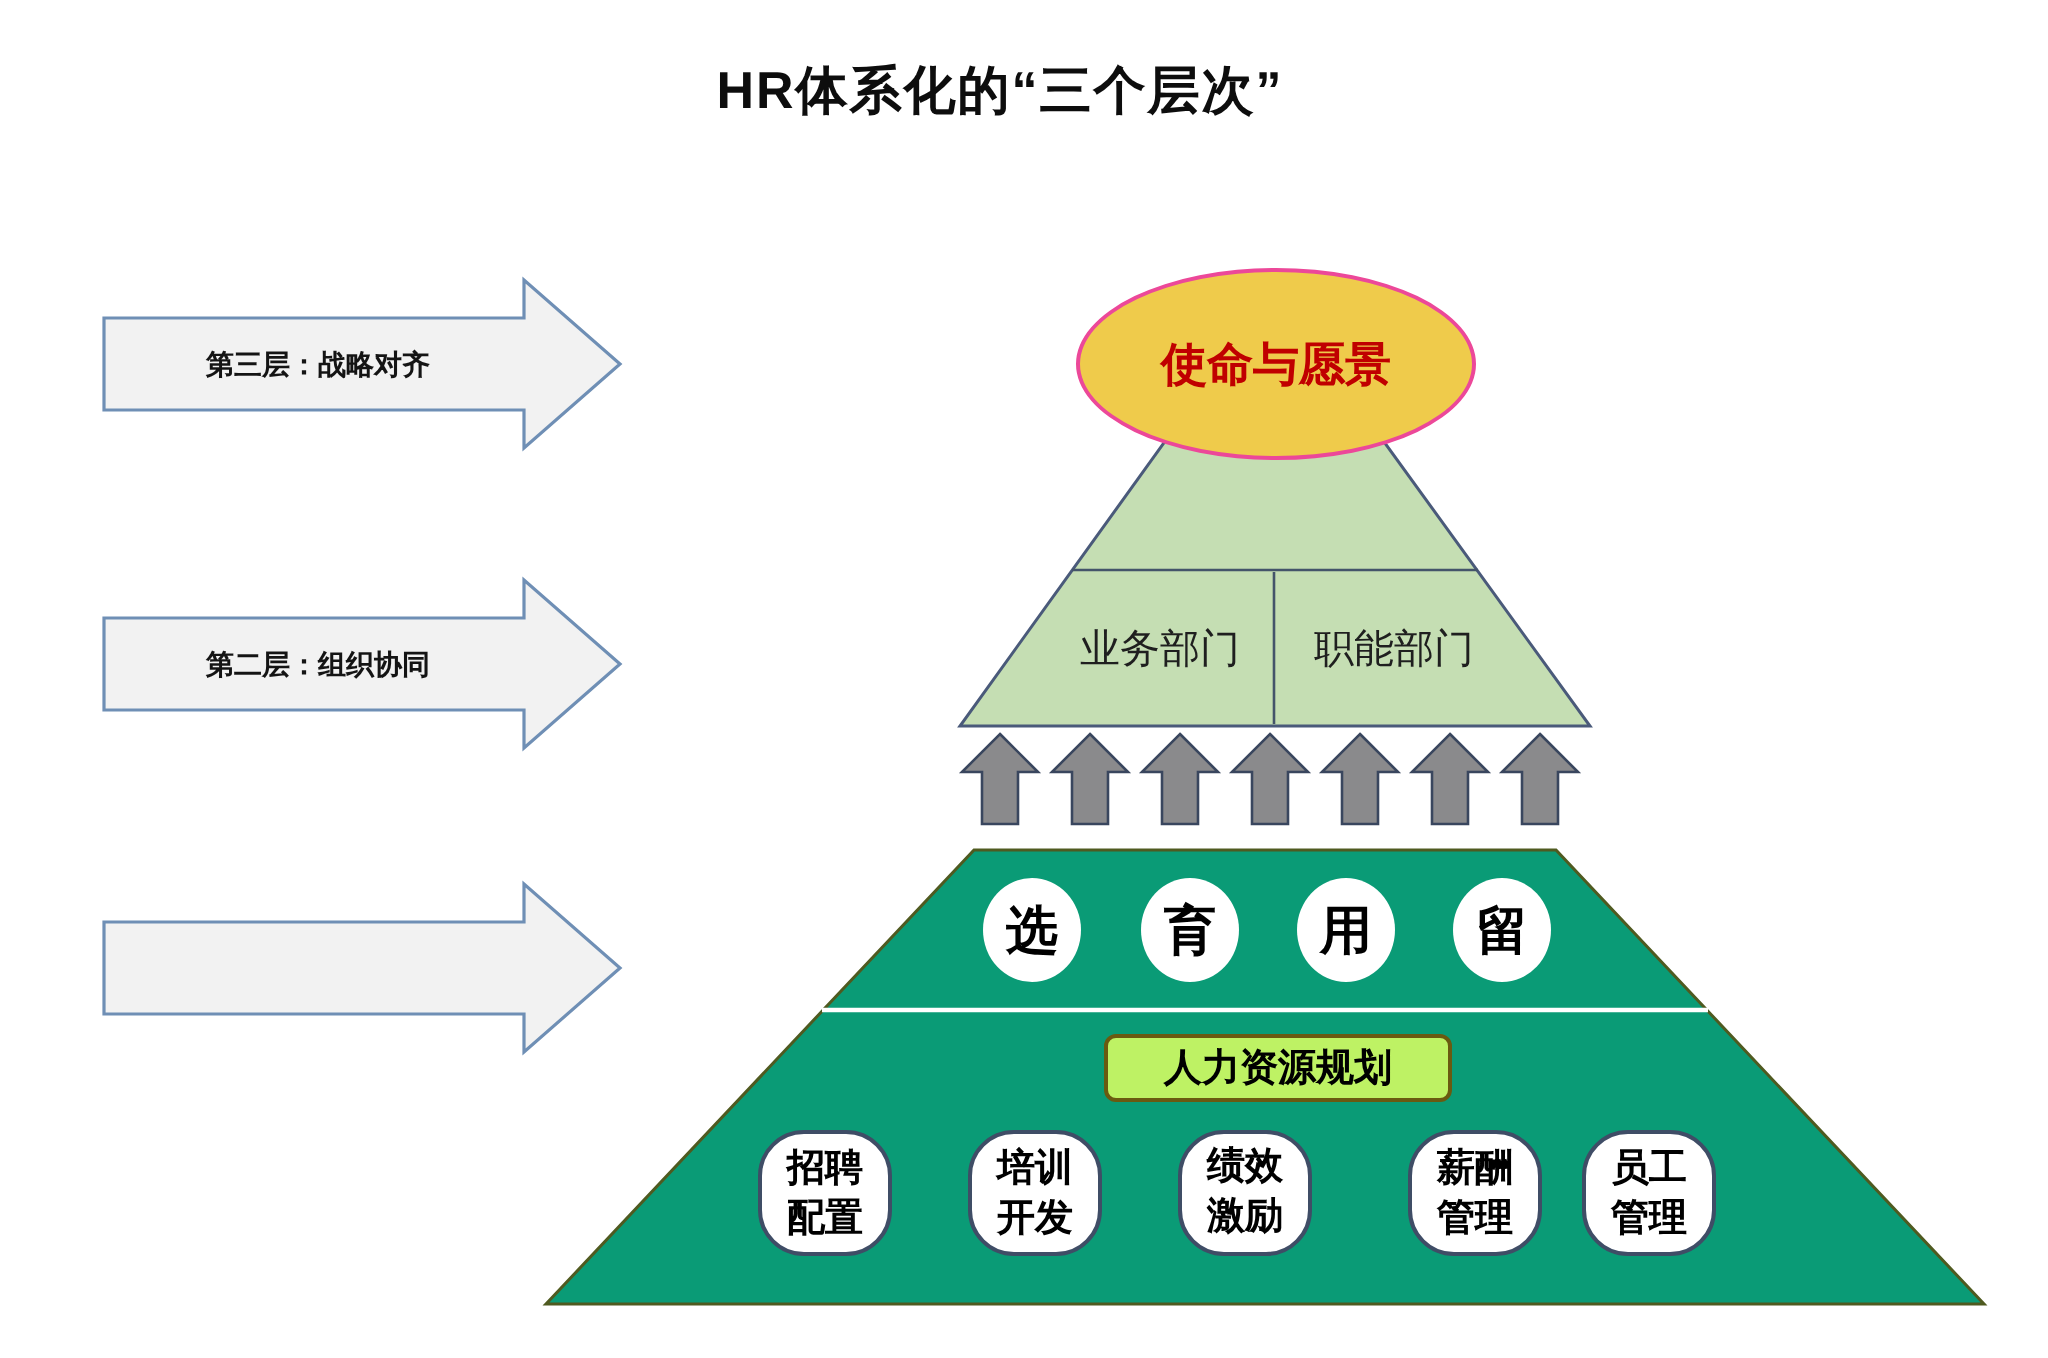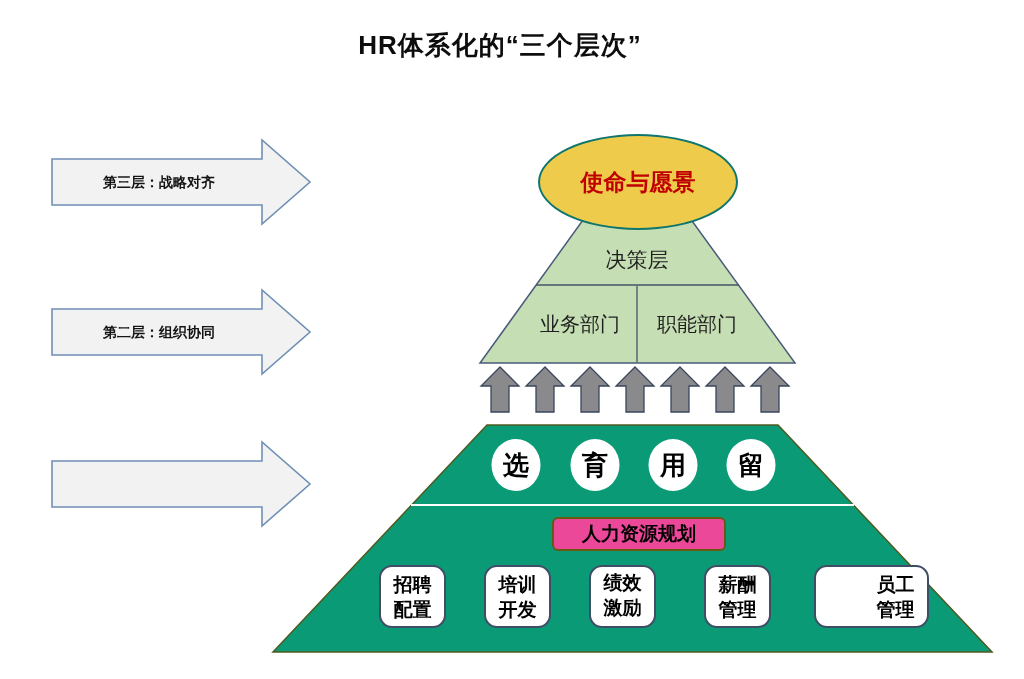--- a/index.html
+++ b/index.html
@@ -12,45 +12,45 @@
     left:0;top:28px;width:1000px;text-align:center;
     font-size:26px;font-weight:bold;color:#0d0d0d;letter-spacing:1px;
   }
   svg.shapes{position:absolute;left:0;top:0;}
   .lvl-label{
     width:206px;text-align:center;font-size:14px;font-weight:bold;color:#141414;
     line-height:28px;
   }
   .mission{
     left:538px;top:134px;width:196px;height:92px;
-    background:#efcb4b;border:2px solid #0f766e;border-radius:50%;
+    background:#efcb4b;border:2px solid #ec4899;border-radius:50%;
     display:flex;align-items:center;justify-content:center;
     font-size:23px;font-weight:bold;color:#c00000;
   }
   .tri-label{position:absolute;text-align:center;color:#1f1f1f;}
   .decision{left:577px;top:246px;width:120px;font-size:21px;}
   .business{left:525px;top:311px;width:110px;font-size:20px;}
   .functional{left:642px;top:311px;width:110px;font-size:20px;}
   .circle-label{
     position:absolute;top:449px;width:48px;text-align:center;
     font-size:26px;font-weight:bold;color:#000;line-height:32px;
   }
   .planning{
     left:552px;top:517px;width:170px;height:30px;
-    background:#ec4899;border:2px solid #6a5a10;border-radius:6px;
+    background:#bef264;border:2px solid #6a5a10;border-radius:6px;
     display:flex;align-items:center;justify-content:center;
     font-size:19px;font-weight:bold;color:#000;
   }
   .module{
     top:565px;width:63px;height:59px;background:#ffffff;
-    border:2px solid #3f4d66;border-radius:13px;
+    border:2px solid #3f4d66;border-radius:23px;
     display:flex;flex-direction:column;align-items:center;justify-content:center;
     font-size:19px;font-weight:bold;color:#000;line-height:25px;text-align:center;
   }
-  .m1{left:379px;} .m2{left:484px;} .m3{left:589px;font-family:Liberation Mono, monospace;} .m4{left:704px;} .m5{left:814px;padding-left:48px;}
+  .m1{left:379px;} .m2{left:484px;} .m3{left:589px;font-family:Liberation Mono, monospace;} .m4{left:704px;} .m5{left:791px;}
 </style>
 </head>
 <body>
 
 <div class="canvas">
 
   <svg class="shapes" width="1024" height="679" viewBox="0 0 1024 679">
 
     <polygon points="52,159 262,159 262,140 310,182 262,224 262,205 52,205" fill="#f2f2f2" stroke="#6f8fb5" stroke-width="1.6"></polygon>
     <polygon points="52,309 262,309 262,290 310,332 262,374 262,355 52,355" fill="#f2f2f2" stroke="#6f8fb5" stroke-width="1.6"></polygon>
@@ -79,21 +79,20 @@
 
   <div class="abs title">HR体系化的“三个层次”</div>
 
   <div class="abs lvl-label" style="left:56px;top:168px;">第三层：战略对齐</div>
   <div class="abs lvl-label" style="left:56px;top:318px;">第二层：组织协同</div>
 
   <div class="abs mission">
     <span>使命与愿景</span>
   </div>
 
-  <div class="tri-label decision">决策层</div>
   <div class="tri-label business">业务部门</div>
   <div class="tri-label functional">职能部门</div>
 
   <div class="circle-label" style="left:492px;">选</div>
   <div class="circle-label" style="left:571px;">育</div>
   <div class="circle-label" style="left:649px;">用</div>
   <div class="circle-label" style="left:727px;">留</div>
 
   <div class="abs planning">
     <span>人力资源规划</span>

